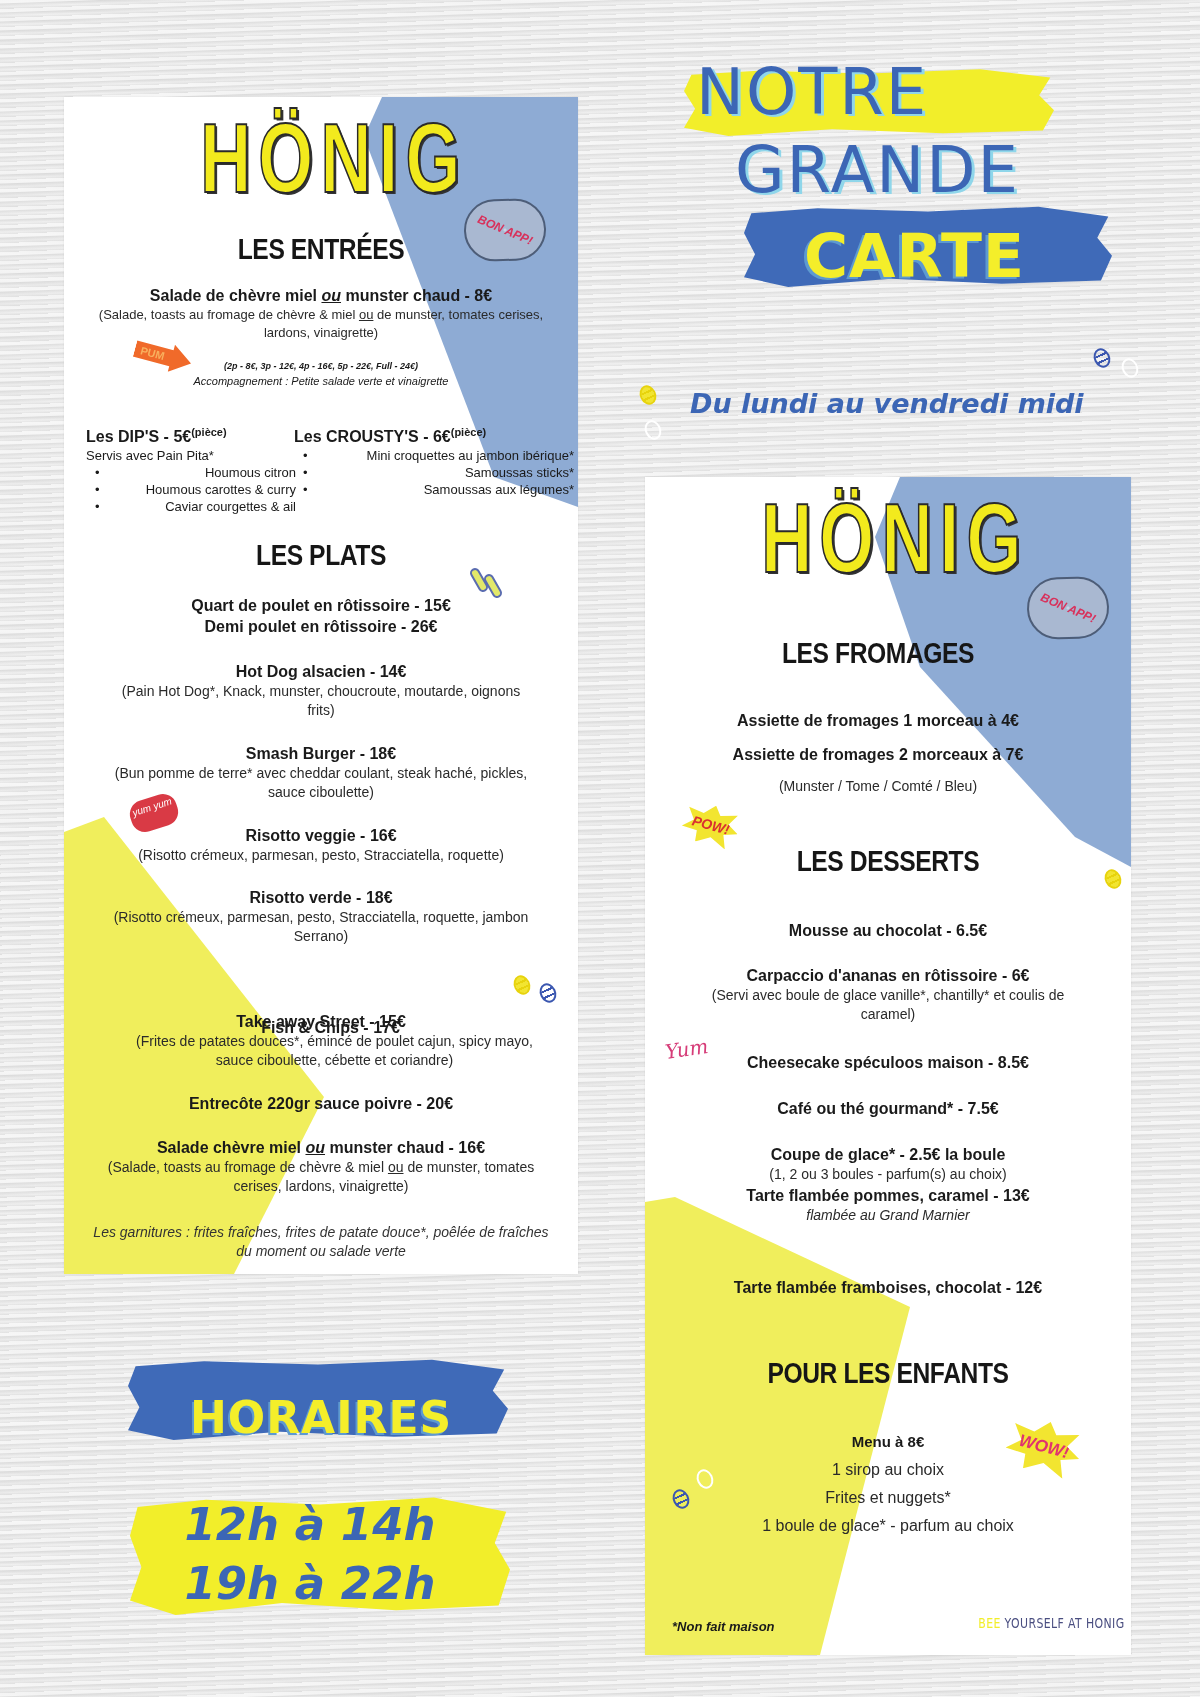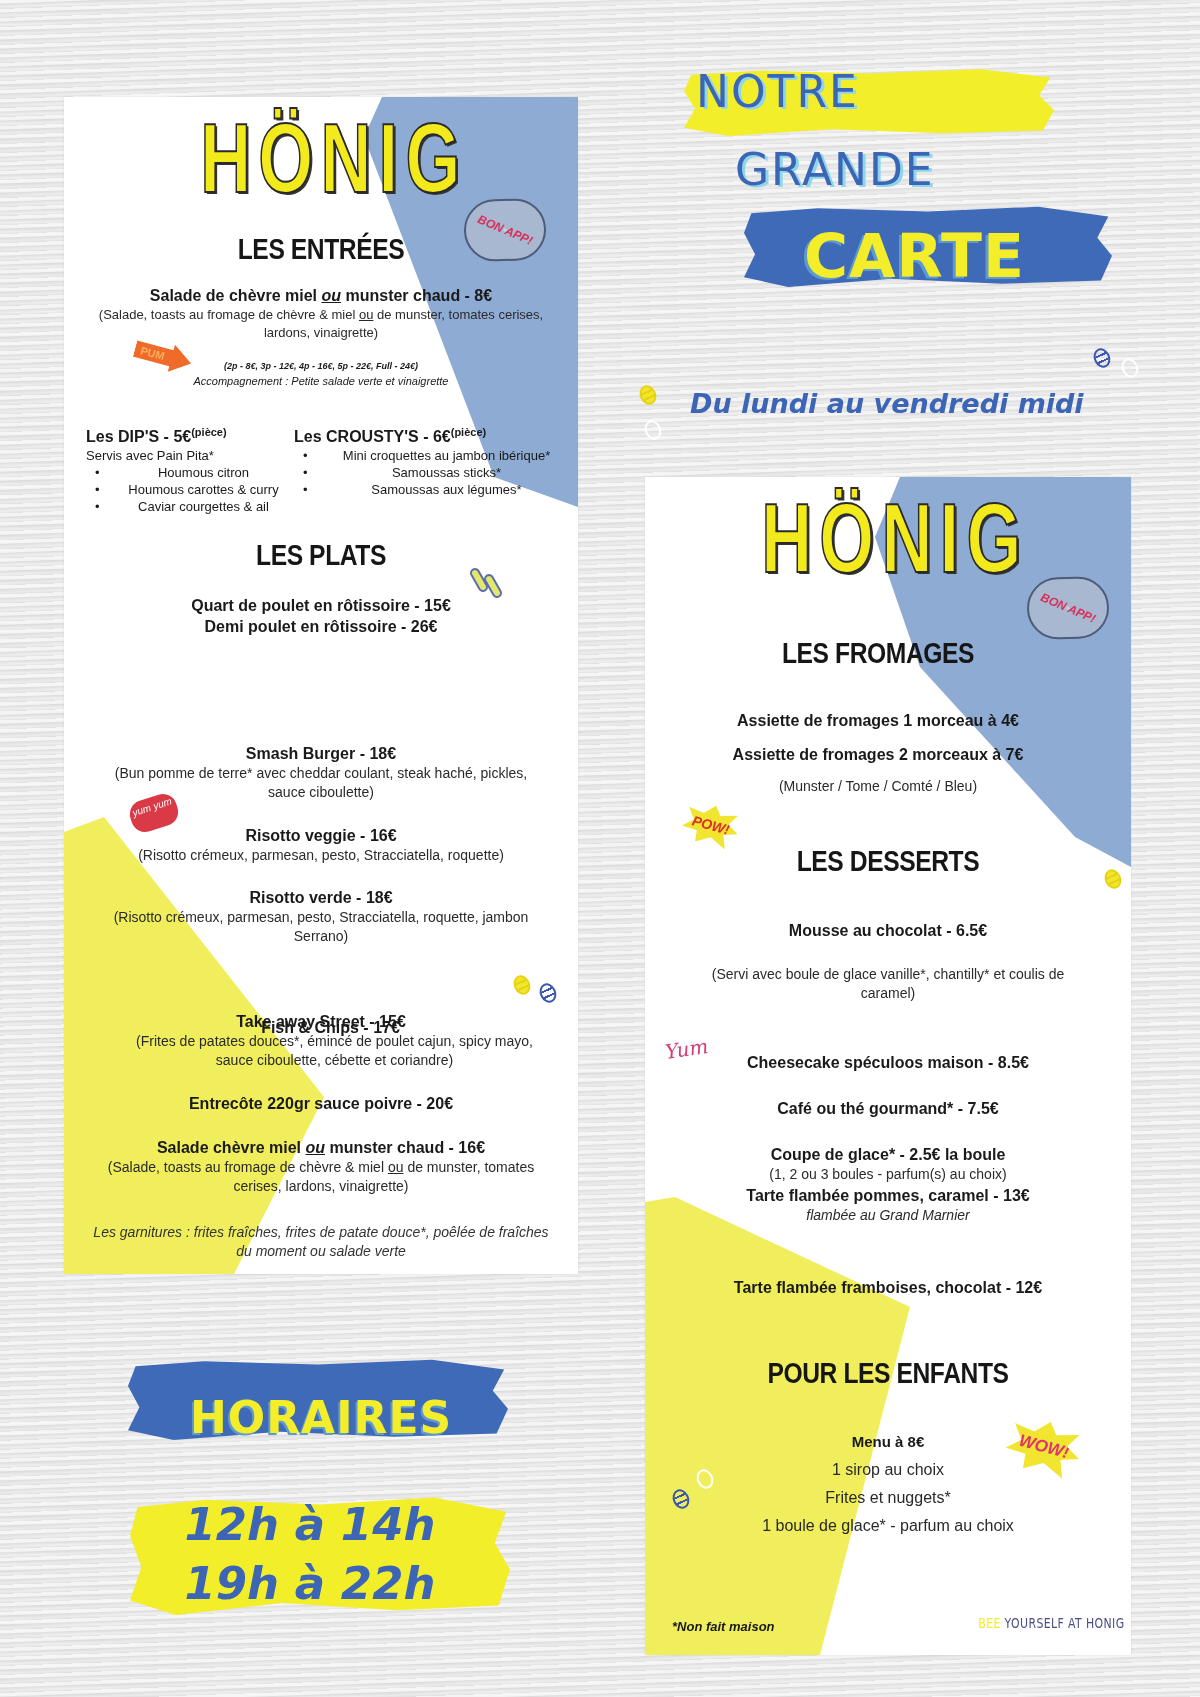--- a/index.html
+++ b/index.html
@@ -136,21 +136,21 @@
   .brush {
     position: absolute;
     clip-path: polygon(2% 10%, 20% 4%, 50% 8%, 80% 2%, 99% 14%, 96% 40%, 100% 62%, 97% 92%, 70% 96%, 40% 90%, 12% 100%, 0 88%, 3% 60%, 0 34%);
   }
   .brush-yellow { background: #f2ee2a; }
   .brush-blue   { background: #3f6ab8; }
 
   .big-title {
     position: absolute;
     font-family: "DejaVu Sans", sans-serif;
-    font-size: 44px; line-height: 64px;
+    font-size: 64px; line-height: 64px;
     color: #3c66b5;
     letter-spacing: 2px;
     text-shadow: 3px 2px 0 #8fd6ea;
   }
   .carte-title {
     position: absolute;
     font-family: "DejaVu Sans", sans-serif;
     font-weight: 700;
     font-size: 60px; line-height: 60px;
     color: #f4ee2a;
@@ -175,21 +175,21 @@
   }
   .hours {
     position: absolute;
     font-family: "DejaVu Sans", sans-serif;
     font-weight: 700; font-style: italic;
     font-size: 45px; line-height: 60px;
     color: #3c66b5;
     text-align: center;
   }
 
-  ul.bullets { list-style: none; text-align: center; }
+  ul.bullets { list-style: none; text-align: right; }
   ul.bullets li { position: relative; padding-left: 25px; font-size: 13px; line-height: 17px; }
   ul.bullets li::before { content: "•"; position: absolute; left: 9px; top: 0; }
 </style>
 </head>
 <body>
 
 <div>
   <div class="brush brush-yellow" style="left:684px; top:68px; width:370px; height:68px;"></div>
   <div class="brush brush-blue" style="left:744px; top:205px; width:368px; height:82px;"></div>
   <div class="big-title" style="left:696px; top:60px;">NOTRE</div>
@@ -258,20 +258,24 @@
       <li>Samoussas sticks*</li>
       <li>Samoussas aux légumes*</li>
     </ul>
   </div>
 
   <div class="section-title" style="top:442px;">LES PLATS</div>
 
   <div class="item" style="top:498px;">
     <div class="item-title">Quart de poulet en rôtissoire - 15€</div>
     <div class="item-title">Demi poulet en rôtissoire - 26€</div>
+  </div>
+  <div class="item" style="top:564px;">
+    <div class="item-title">Hot Dog alsacien - 14€</div>
+    <div class="item-desc" style="padding:0 45px;">(Pain Hot Dog*, Knack, munster, choucroute, moutarde, oignons frits)</div>
   </div>
   <div class="item" style="top:646px;">
     <div class="item-title">Smash Burger - 18€</div>
     <div class="item-desc" style="padding:0 34px;">(Bun pomme de terre* avec cheddar coulant, steak haché, pickles, sauce ciboulette)</div>
   </div>
   <div class="item" style="top:728px;">
     <div class="item-title">Risotto veggie - 16€</div>
     <div class="item-desc">(Risotto crémeux, parmesan, pesto, Stracciatella, roquette)</div>
   </div>
   <div class="item" style="top:790px;">
@@ -338,20 +342,21 @@
   </div>
   <div class="item" style="top:300px; left:-10px;">
     <div class="item-desc">(Munster / Tome / Comté / Bleu)</div>
   </div>
 
   <div class="section-title" style="top:368px;">LES DESSERTS</div>
   <div class="item" style="top:443px;">
     <div class="item-title">Mousse au chocolat - 6.5€</div>
   </div>
   <div class="item" style="top:488px;">
+    <div class="item-title">Carpaccio d'ananas en rôtissoire - 6€</div>
     <div class="item-desc" style="padding:0 60px;">(Servi avec boule de glace vanille*, chantilly* et coulis de caramel)</div>
   </div>
   <div class="item" style="top:575px;">
     <div class="item-title">Cheesecake spéculoos maison - 8.5€</div>
   </div>
   <div class="item" style="top:621px;">
     <div class="item-title">Café ou thé gourmand* - 7.5€</div>
   </div>
   <div class="item" style="top:667px;">
     <div class="item-title">Coupe de glace* - 2.5€ la boule</div>

